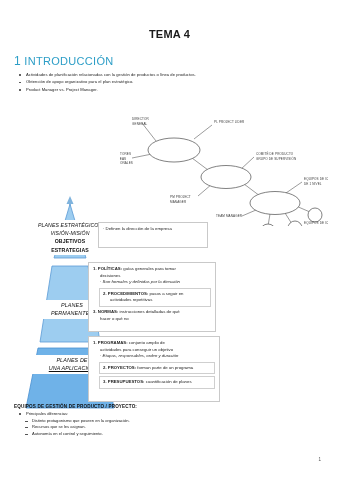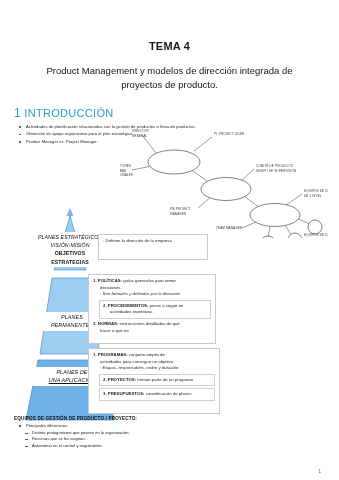--- a/index.html
+++ b/index.html
@@ -12,21 +12,21 @@
     position:relative;
   }
   .page{position:relative;width:339px;height:480px;}
 
   
   .title{
     text-align:center;
     font-weight:bold;
     font-size:11px;
     letter-spacing:.2px;
-    margin:12px;
+    margin:0;
     padding-top:28px;
   }
   .subtitle{
     text-align:center;
     font-size:9.5px;
     line-height:14px;
     margin:6px 32px 0 32px;
     color:#141414;
   }
 
@@ -170,21 +170,20 @@
     fill:#3a3a3a;
     letter-spacing:.12px;
   }
 </style>
 </head>
 <body>
 
 <div class="page">
 
   <div class="title">TEMA 4</div>
-  <div class="subtitle">Product Management y modelos de dirección integrada de proyectos de producto.</div>
 
   <div class="sec-head">
     <span class="num">1</span>
     <span>INTRODUCCIÓN</span>
   </div>
 
   <ul class="b1">
     <li>Actividades de planificación relacionadas con la gestión de productos o línea de productos.</li>
     <li>Obtención de apoyo organizativo para el plan estratégico.</li>
     <li>Product Manager vs. Project Manager.</li>

